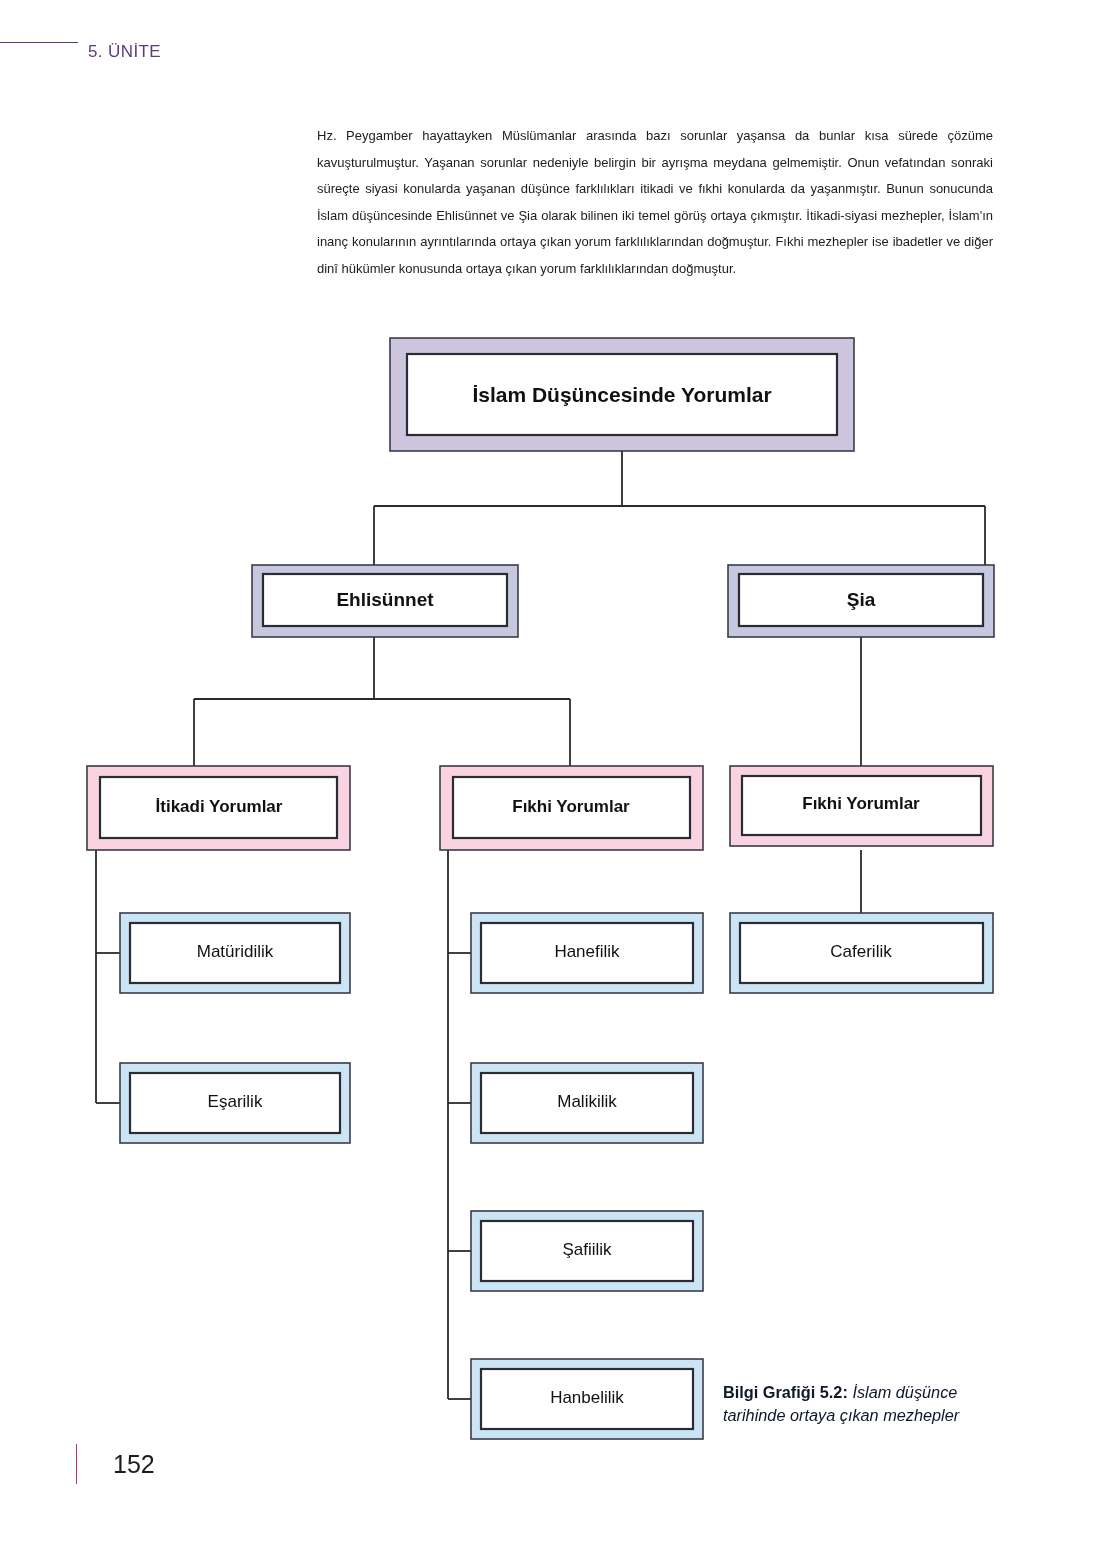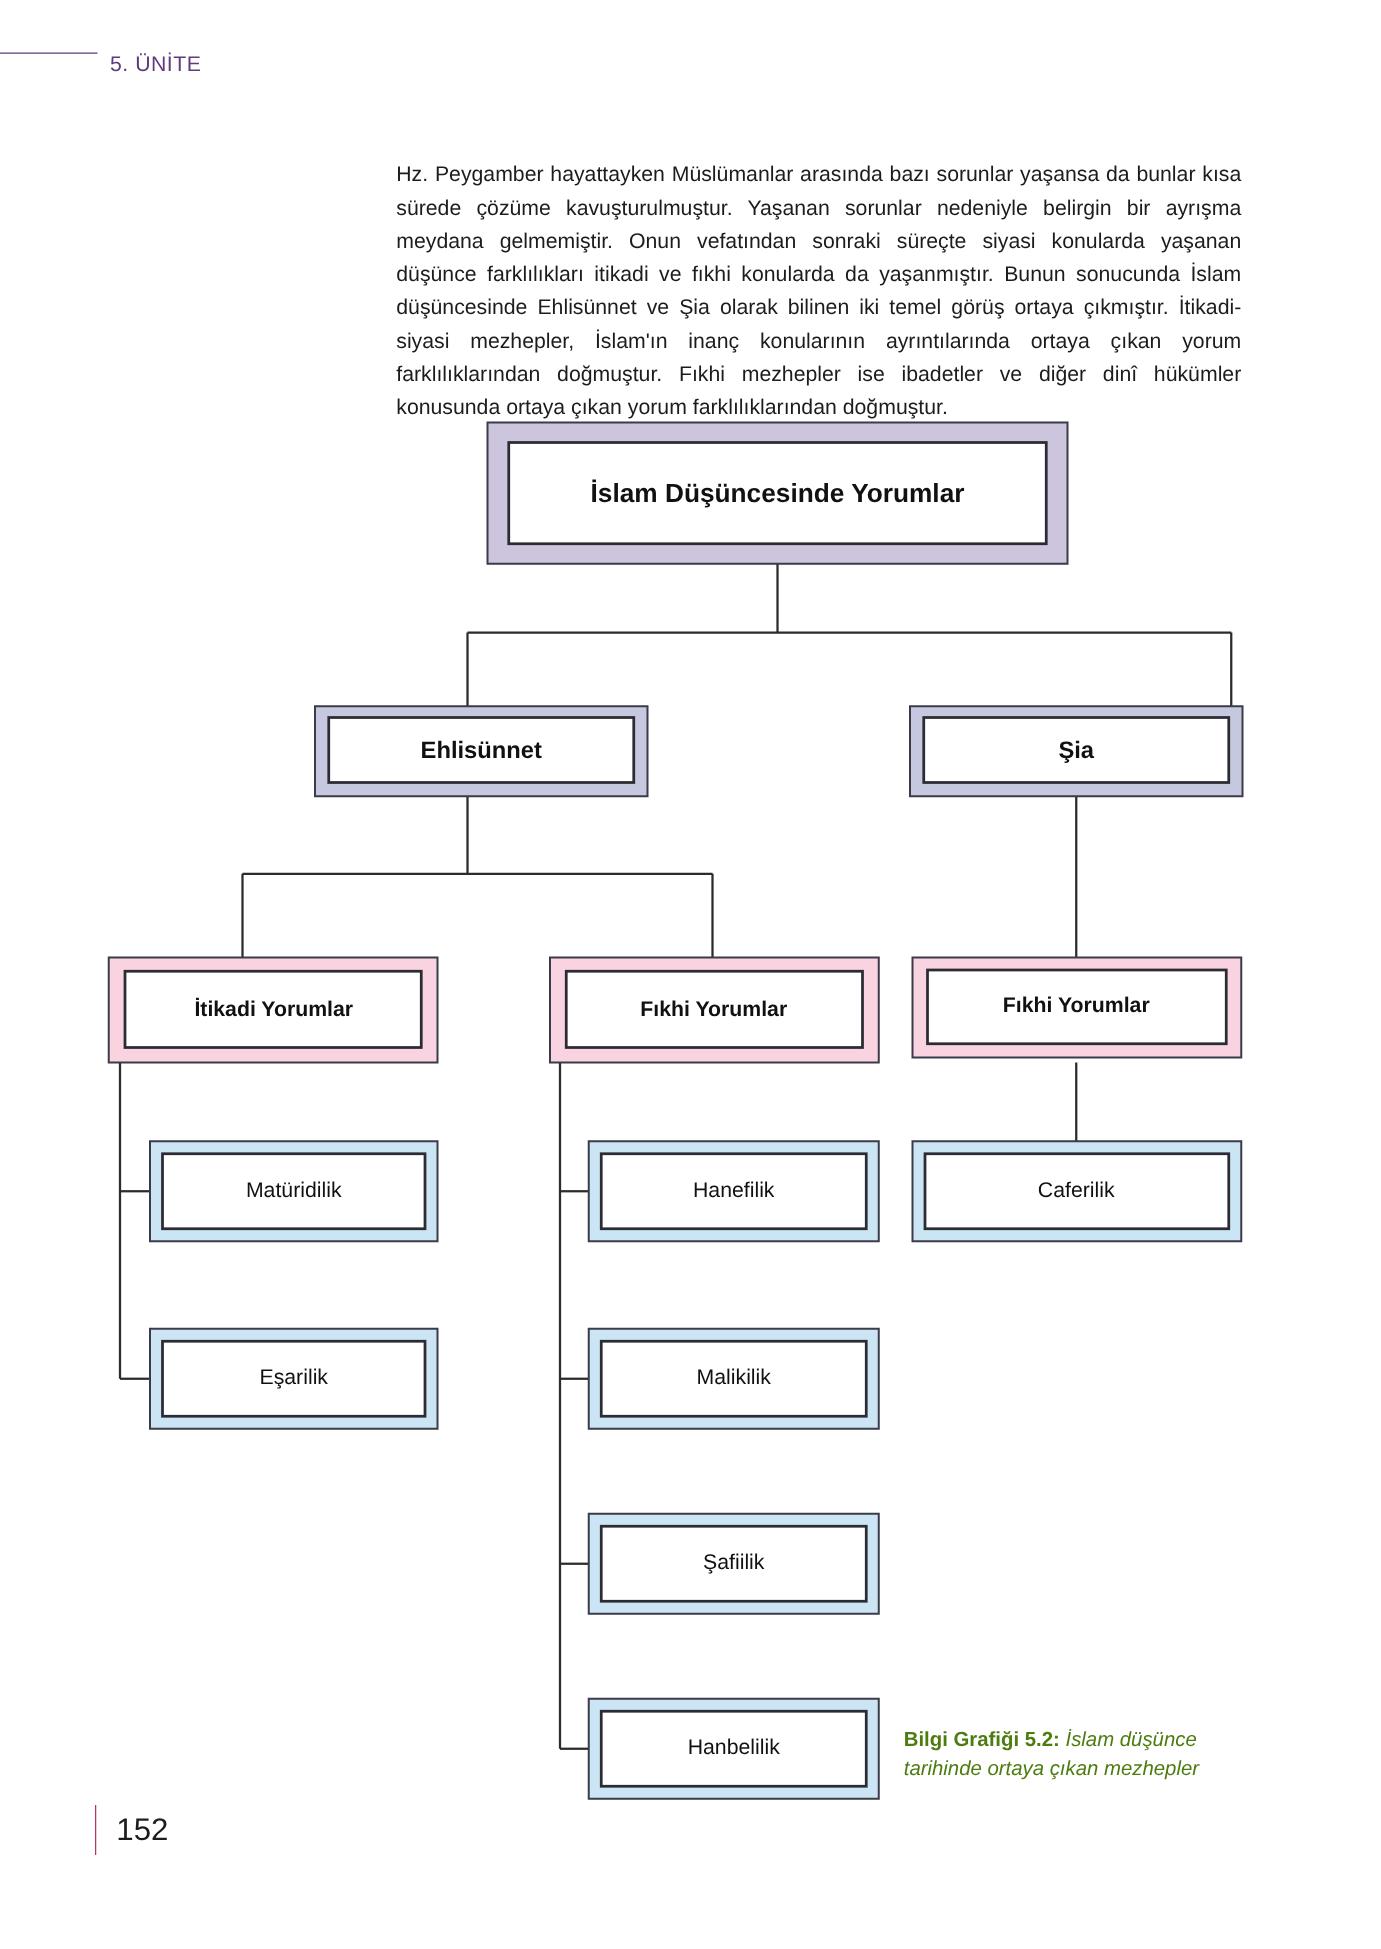--- a/index.html
+++ b/index.html
@@ -37,21 +37,21 @@
     letter-spacing: 0.4px;
     white-space: nowrap;
   }
 
   
   #body-paragraph {
     position: absolute;
     left: 317px;
     top: 110px;
     width: 676px;
-    font-size: 17px;
+    font-size: 13px;
     line-height: 26.6px;
     text-align: justify;
     text-justify: inter-word;
     color: #1c1c1c;
   }
 
   
   #diagram {
     position: absolute;
     left: 0;
@@ -79,38 +79,39 @@
   #diagram .inner-shell { stroke: #2b2b33; stroke-width: 2.2; fill: #ffffff; }
 
   
   #figure-caption {
     position: absolute;
     left: 723px;
     top: 1381px;
     width: 278px;
     font-size: 16.3px;
     line-height: 23px;
-    color: #4d7c0f;
+    color: #0f172a;
   }
   #figure-caption .cap-label {
     font-weight: bold;
     font-style: normal;
   }
   #figure-caption .cap-text {
     font-style: italic;
   }
 
   
   #page-footer {
     position: absolute;
     left: 76px;
     top: 1442px;
     display: flex;
     align-items: center;
     height: 44px;
+    gap: 20px;
   }
   #footer-rule {
     width: 0;
     height: 40px;
     border-left: 1.8px solid #b5336a;
     margin-right: 16px;
   }
   #page-number {
     font-size: 25px;
     color: #1c1c1c;

